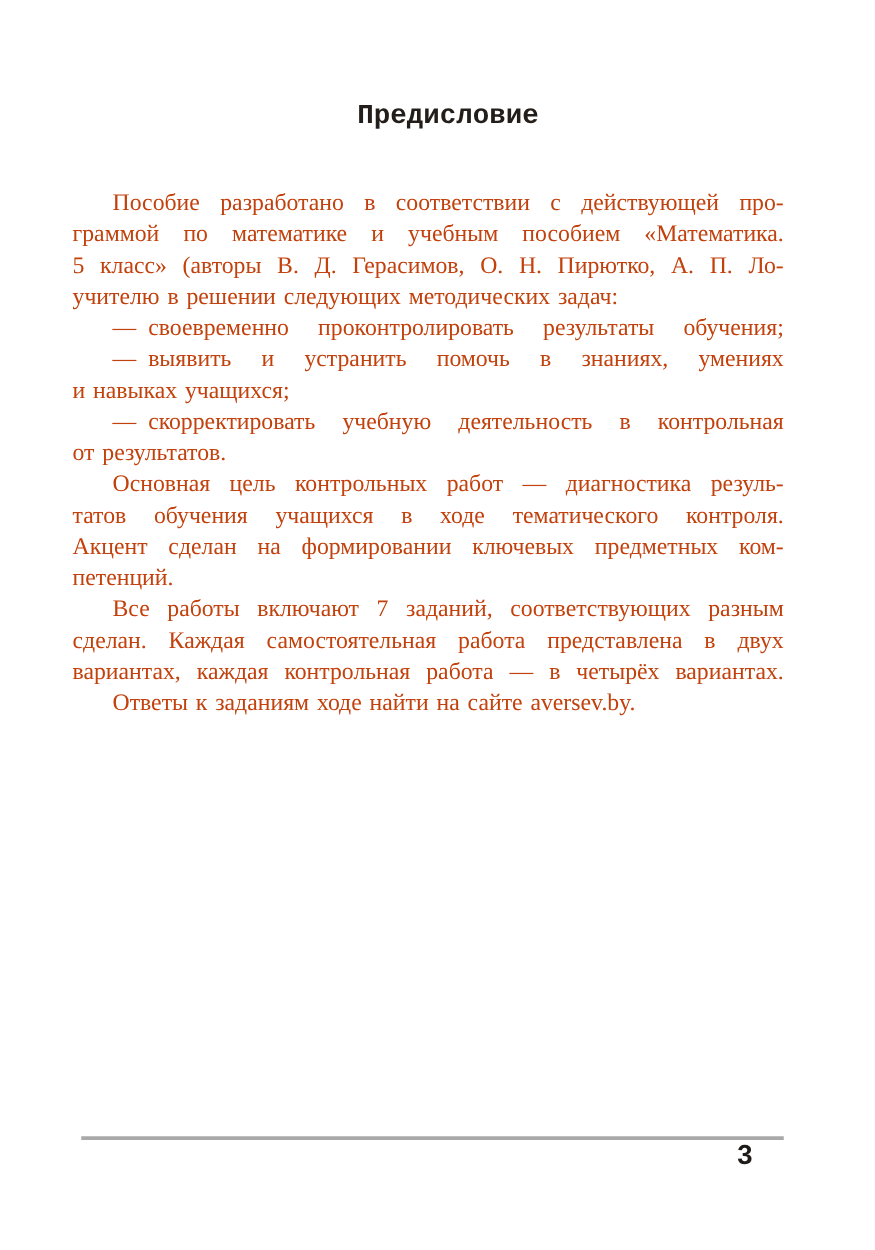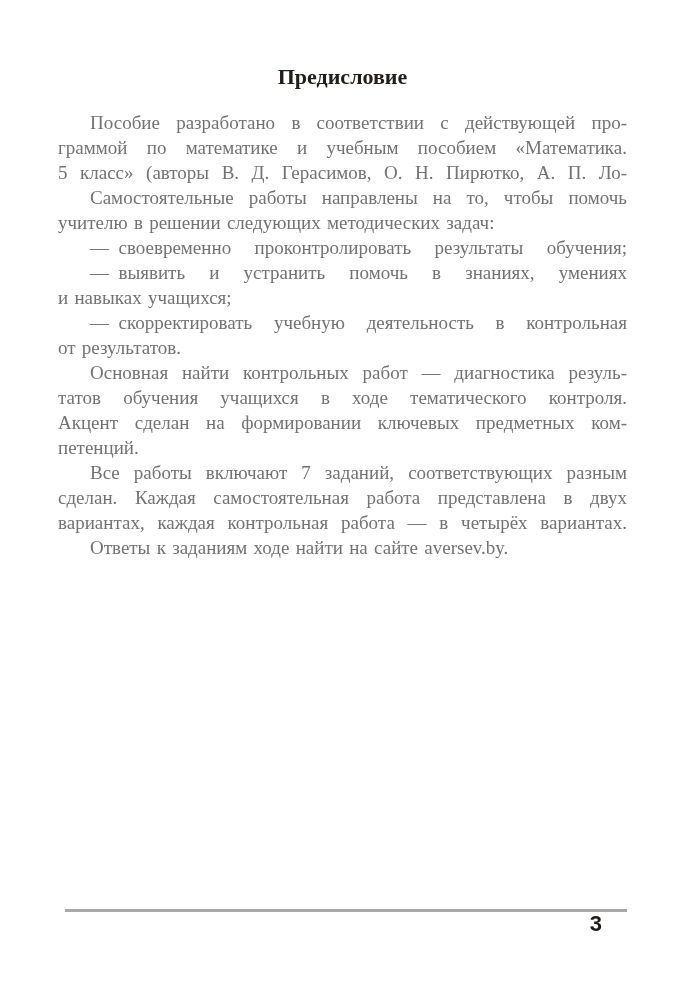--- a/index.html
+++ b/index.html
@@ -12,22 +12,22 @@
     width: 700px;
     height: 1000px;
     background: #ffffff;
     overflow: hidden;
   }
   .title {
     position: absolute;
     top: 64px;
     left: 58px;
     width: 569px;
-    margin: 0;
-    font-family: Liberation Serif, serif;
+    margin: 16px;
+    font-family: Liberation Mono, monospace;
     font-weight: bold;
     font-size: 22px;
     line-height: 25px;
     text-align: center;
     color: #231e1a;
   }
   .text-block {
     position: absolute;
     top: 110px;
     left: 58px;
@@ -66,32 +66,31 @@
     font-size: 22px;
     line-height: 25px;
     color: #1f1b18;
   }
 </style>
 </head>
 <body>
 
 <div class="page">
   <h1 class="title" style="color: rgb(35, 30, 26);">Предисловие</h1>
-  <div class="text-block" id="text-block" style="color: #737373;">
+  <div class="text-block" id="text-block" style="color: #c2410c; margin-top: 40px;">
       <div class="line ind j">Пособие разработано в соответствии с действующей про-</div>
       <div class="line j">граммой по математике и учебным пособием «Математика.</div>
       <div class="line j">5 класс» (авторы В. Д. Герасимов, О. Н. Пирютко, А. П. Ло-</div>
-      <div class="line ind j">Самостоятельные работы направлены на то, чтобы помочь</div>
       <div class="line">учителю в решении следующих методических задач:</div>
       <div class="line ind j">— своевременно проконтролировать результаты обучения;</div>
       <div class="line ind j">— выявить и устранить помочь в знаниях, умениях</div>
       <div class="line">и навыках учащихся;</div>
       <div class="line ind j">— скорректировать учебную деятельность в контрольная</div>
       <div class="line">от результатов.</div>
-      <div class="line ind j">Основная найти контрольных работ — диагностика резуль-</div>
+      <div class="line ind j">Основная цель контрольных работ — диагностика резуль-</div>
       <div class="line j">татов обучения учащихся в ходе тематического контроля.</div>
       <div class="line j">Акцент сделан на формировании ключевых предметных ком-</div>
       <div class="line">петенций.</div>
       <div class="line ind j">Все работы включают 7 заданий, соответствующих разным</div>
       <div class="line j">сделан. Каждая самостоятельная работа представлена в двух</div>
       <div class="line j">вариантах, каждая контрольная работа — в четырёх вариантах.</div>
       <div class="line ind">Ответы к заданиям ходе найти на сайте aversev.by.</div>
     </div>
   <div class="footer-rule" style="background: rgb(169, 169, 169);"></div>
   <div class="page-number">3</div>

